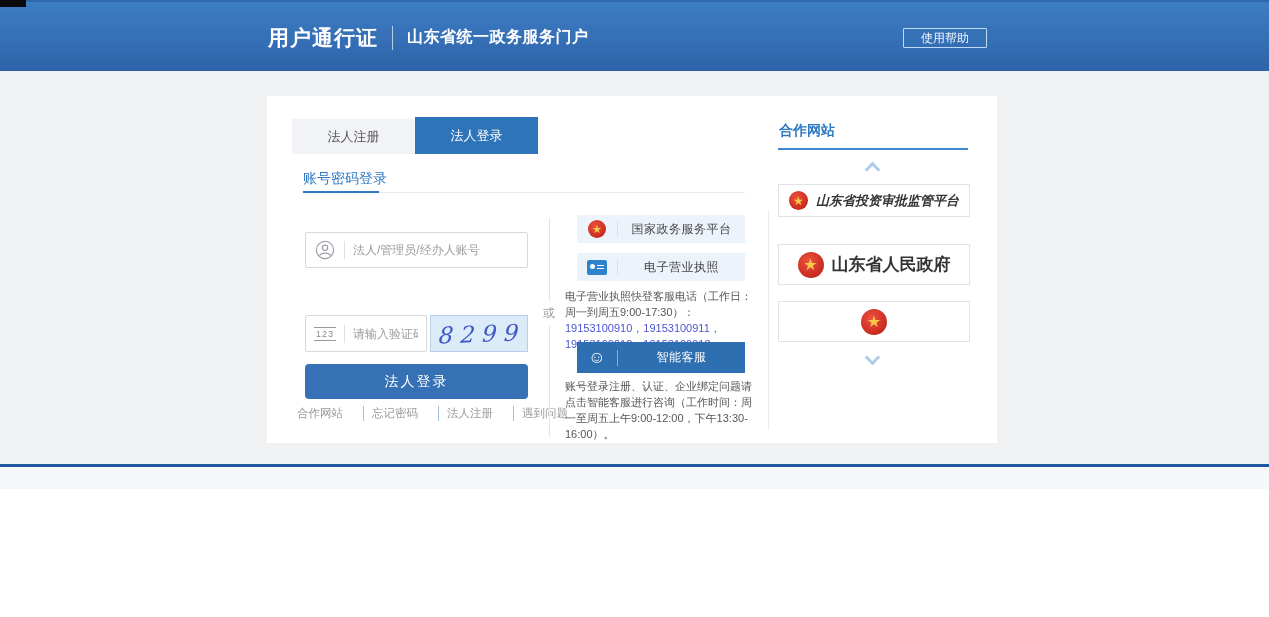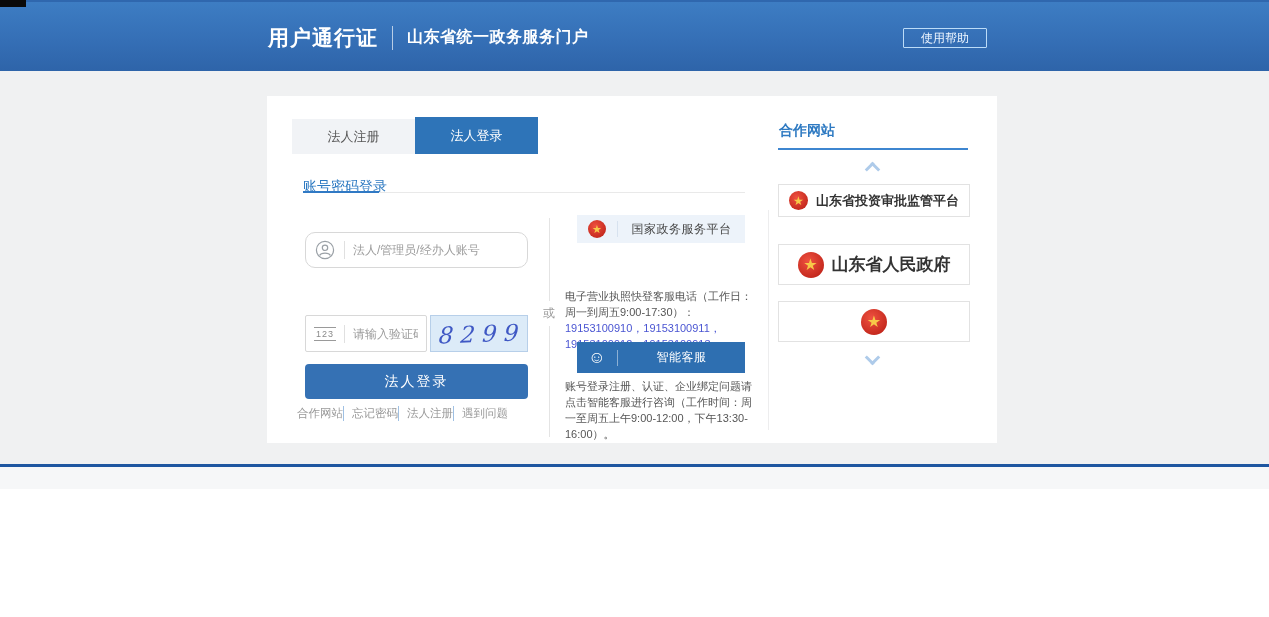--- a/index.html
+++ b/index.html
@@ -24,21 +24,21 @@
   .main-bg { position:absolute; left:0; top:71px; width:1269px; height:475px; background:#f0f1f2; }
 
   
   .card { position:absolute; left:267px; top:96px; width:730px; height:347px; background:#ffffff; }
 
   .tab { position:absolute; width:123px; height:35px; top:23px; font-size:13px;
          display:flex; align-items:center; justify-content:center; cursor:pointer; }
   .tab-personal { left:25px; background:#f1f3f6; color:#555; }
   .tab-legal { left:148px; top:21px; height:37px; background:#2e74b8; color:#fff; }
 
-  .method-label { position:absolute; left:36px; top:82px; font-size:14px; color:#2e7ac2; cursor:pointer; }
+  .method-label { position:absolute; left:36px; top:74px; font-size:14px; color:#2e7ac2; cursor:pointer; }
   .method-underline-blue { position:absolute; left:36px; top:95px; width:76px; height:2px; background:#3079c4; }
   .method-underline-gray { position:absolute; left:36px; top:96px; width:442px; height:1px; background:#e9e9e9; }
 
   .ipt { position:absolute; left:38px; width:223px; height:36px; border:1px solid #d8d8d8; border-radius:2px;
          background:#fff; display:flex; align-items:center; }
   .ipt .icon-box { width:38px; display:flex; align-items:center; justify-content:center; flex:0 0 38px; }
   .ipt .vline { width:1px; height:18px; background:#e0e0e0; flex:0 0 1px; }
   .ipt input { border:0; outline:none; flex:1; min-width:0; padding:0 8px; font-size:12px; color:#333;
                font-family:inherit; background:transparent; }
   .ipt input::placeholder { color:#9c9c9c; opacity:1; }
@@ -49,21 +49,21 @@
                  border:1px solid #b7cfe9; display:flex; align-items:center; justify-content:center; cursor:pointer; }
   .captcha-text { font-family:"DejaVu Serif","Liberation Serif",serif; font-style:italic; font-size:23px;
                   color:#3f58c4; letter-spacing:7px; transform:skewX(-6deg) rotate(-2deg); padding-left:7px; }
 
   .submit-btn { position:absolute; left:38px; top:268px; width:223px; height:35px; background:#3571b4;
                 border:0; border-radius:4px; color:#fff; font-size:14px; letter-spacing:2px; cursor:pointer;
                 font-family:inherit; }
 
   .links-row { position:absolute; left:30px; top:310px; display:flex; align-items:center; }
   .lnk { font-size:11.5px; color:#999; cursor:pointer; white-space:nowrap; }
-  .lnk + .lnk { border-left:1px solid #9fc0e3; margin-left:0; padding-left:8px; }
+  .lnk + .lnk { border-left:1px solid #9fc0e3; margin-left:20px; padding-left:8px; }
 
   .or-divider { position:absolute; left:282px; top:122px; width:1px; height:219px; background:#e4e4e4; }
   .or-label { position:absolute; left:271px; top:205px; width:22px; text-align:center; background:#fff;
               color:#9b9b9b; font-size:12px; padding:4px 0; }
 
   
   .chan-row { position:absolute; left:310px; width:168px; height:28px; background:#edf3fa; display:flex;
               align-items:center; cursor:pointer; }
   .chan-row .icon-box { flex:0 0 40px; display:flex; align-items:center; justify-content:center; }
   .chan-row .vline { width:1px; height:16px; background:#d7e2ef; flex:0 0 1px; }
@@ -84,21 +84,21 @@
           cursor:pointer; }
   .chev-up { left:600px; top:68px; transform:rotate(45deg); }
   .chev-down { left:600px; top:256px; transform:rotate(225deg); }
 
   .partner-card { position:absolute; left:511px; width:192px; background:#fff; border:1px solid #e2e2e2;
                   display:flex; align-items:center; justify-content:center; gap:8px; cursor:pointer; }
   .pc1 { top:88px; height:33px; }
   .pc2 { top:148px; height:41px; }
   .pc3 { top:205px; height:41px; }
   .pc-name { color:#333; font-weight:bold; }
-  .pc1 .pc-name { font-size:13px; }
+  .pc1 .pc-name { font-size:13px;font-style:italic; }
   .pc2 .pc-name { font-size:17px; }
   .pc3 .pc-name { font-size:14px; }
   .pc-sub { font-size:7.5px; color:#b8b8b8; letter-spacing:1.5px; line-height:8px; margin-top:2px; }
 
   
   .emblem { border-radius:50%; background:radial-gradient(circle at 40% 35%, #ef5140, #c4281d 75%);
             display:flex; align-items:center; justify-content:center; color:#f7c948; flex:0 0 auto; }
   .emblem-18 { width:18px; height:18px; font-size:11px; }
   .emblem-20 { width:19px; height:19px; font-size:12px; }
   .emblem-26 { width:26px; height:26px; font-size:16px; }
@@ -133,21 +133,21 @@
 
   <div class="card">
 
     <div class="tab tab-personal">法人注册</div>
     <div class="tab tab-legal">法人登录</div>
 
     <div class="method-label">账号密码登录</div>
     <div class="method-underline-gray"></div>
     <div class="method-underline-blue"></div>
 
-    <div class="ipt" style="top:136px;border-radius:10px;">
+    <div class="ipt" style="top:136px;">
       <span class="icon-box">
         <svg width="20" height="20" viewBox="0 0 20 20">
           <circle cx="10" cy="10" r="8.6" fill="none" stroke="#9aa0a6" stroke-width="1.2"></circle>
           <circle cx="10" cy="7.8" r="2.7" fill="none" stroke="#9aa0a6" stroke-width="1.2"></circle>
           <path d="M4.6 15.6c1.4-3.2 9.4-3.2 10.8 0" fill="none" stroke="#9aa0a6" stroke-width="1.2"></path>
         </svg>
       </span>
       <span class="vline"></span>
       <input type="text" placeholder="法人/管理员/经办人账号" style="">
     </div>
@@ -179,20 +179,27 @@
     <div class="chan-row" style="top:119px;">
       <span class="icon-box">
         <span class="emblem emblem-18">
             <span>★</span>
           </span>
       </span>
       <span class="vline"></span>
       <span class="chan-label">国家政务服务平台</span>
     </div>
 
+    <div class="chan-row" style="top:157px;">
+      <span class="icon-box">
+        <span class="elicense"></span>
+      </span>
+      <span class="vline"></span>
+      <span class="chan-label">电子营业执照</span>
+    </div>
 
     <p class="note" style="top:192px;"><span>电子营业执照快登客服电话（工作日：周一到周五9:00-17:30）：</span><span class="phones">19153100910，19153100911，19153100912，19153100913</span></p>
 
     <div class="chan-row smart" style="top:246px;">
       <span class="icon-box">
         <span class="smiley">☺</span>
       </span>
       <span class="vline"></span>
       <span class="chan-label">智能客服</span>
     </div>

